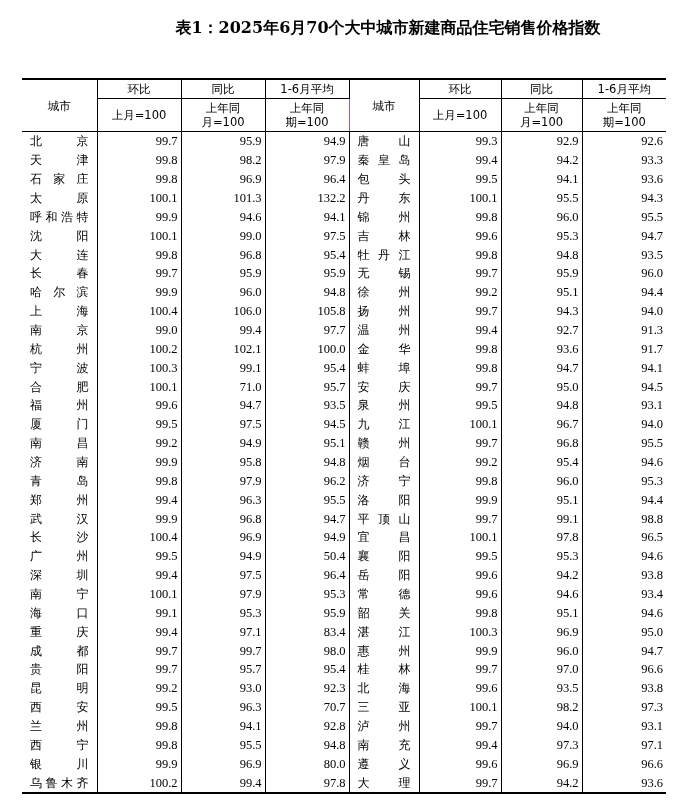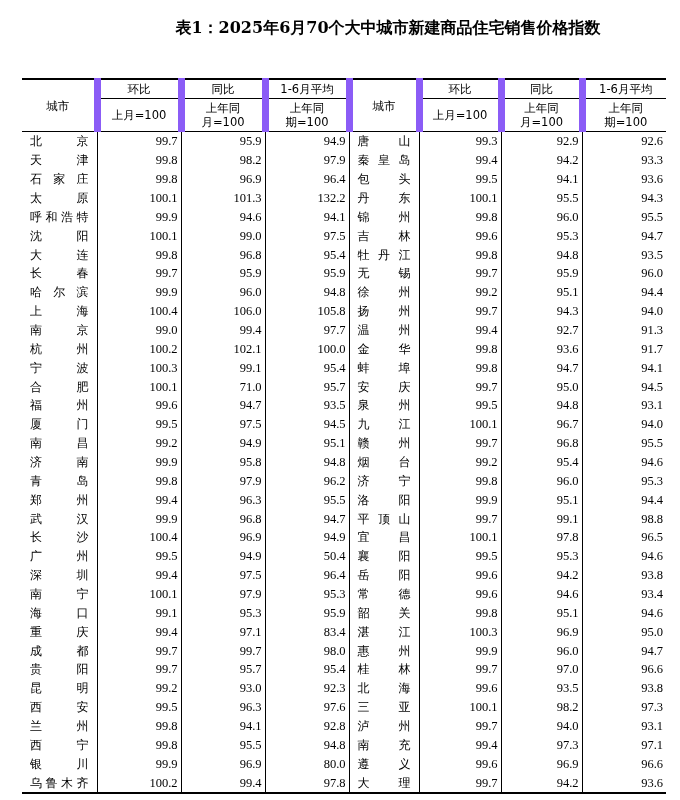--- a/index.html
+++ b/index.html
@@ -47,21 +47,21 @@
   col.c-v6 { width: 84px; }
 
   th {
     font-weight: normal;
     font-family: "DejaVu Sans", "Liberation Sans", sans-serif;
     font-size: 11.5px;
     line-height: 14px;
     padding: 0;
     text-align: center;
     vertical-align: middle;
-    border-left: 7px solid #8b5cf6;
+    border-left: 1px solid #8b5cf6;
     border-right: 1px solid #000;
   }
   th.first { border-left: none; }
   th.last { border-right: none; }
   tr.h1 th { height: 18px; border-bottom: 1px solid #000; }
   tr.h1 th.city-head { border-bottom: 1px solid #000; }
   tr.h2 th { height: 32px; border-bottom: 1px solid #000; }
 
   td {
     height: 18.86px;
@@ -738,21 +738,21 @@
       </tr>
       <tr>
         <td class="city first">
           <div class="city-name">
             <span>西</span>
             <span>安</span>
           </div>
         </td>
         <td class="num">99.5</td>
         <td class="num">96.3</td>
-        <td class="num">97.6</td>
+        <td class="num">70.7</td>
         <td class="city">
           <div class="city-name">
             <span>三</span>
             <span>亚</span>
           </div>
         </td>
         <td class="num">100.1</td>
         <td class="num">98.2</td>
         <td class="num last">97.3</td>
       </tr>

